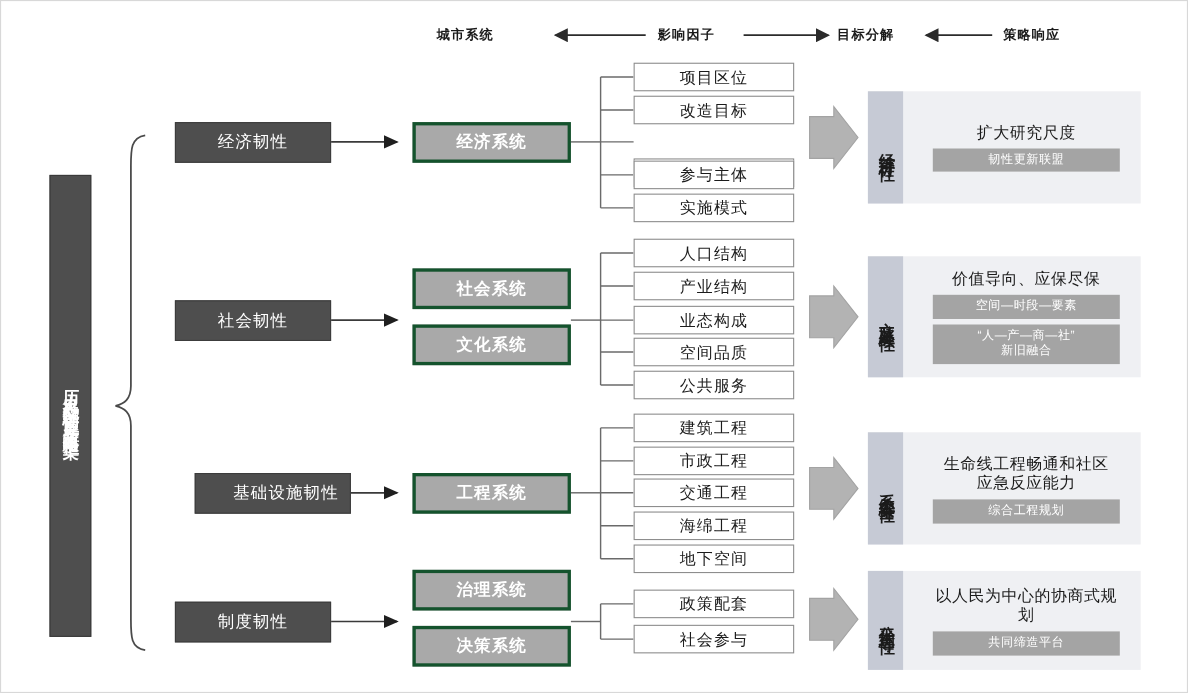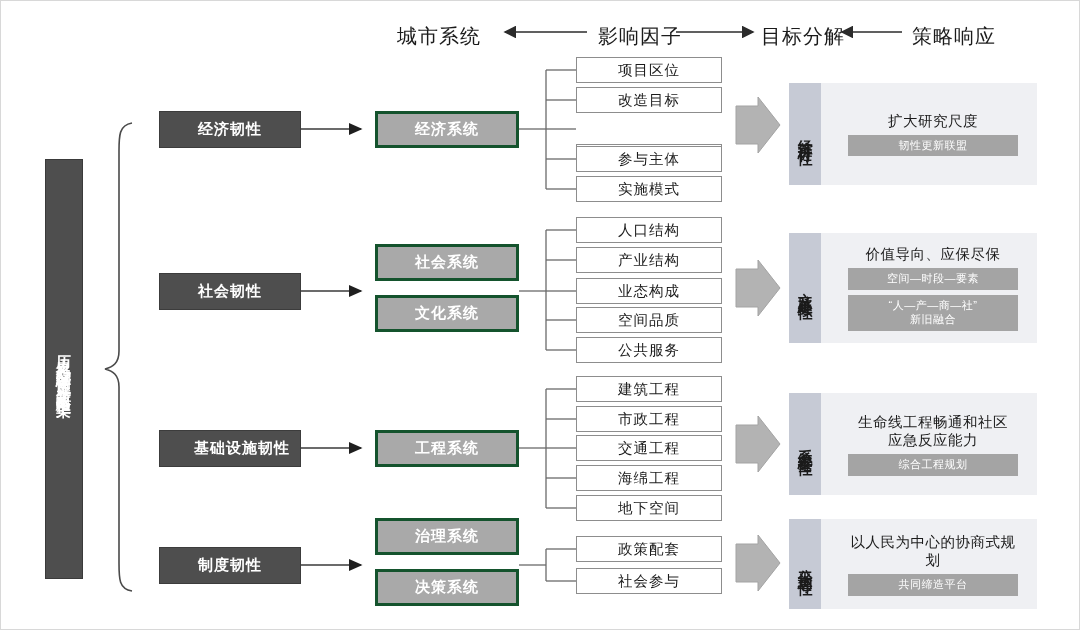--- a/index.html
+++ b/index.html
@@ -12,22 +12,22 @@
   #canvas {
     position: relative;
     width: 1080px; height: 630px;
     background: #ffffff;
     border: 1px solid #d8d8d8;
   }
 
   
   .hdr-label {
     position: absolute;
-    font-size: 20px;
-    font-weight: normal;
+    font-size: 12px;
+    font-weight: bold;
     color: #1b1b1b;
     white-space: nowrap;
     letter-spacing: 1px;
   }
   .hdr-svg { position: absolute; left: 0; top: 0; }
 
   
   .vtitle {
     position: absolute;
     background: #4e4e4e;
@@ -43,21 +43,21 @@
     line-height: 1;
     border: 1px solid #3a3a3a;
   }
 
   
   .dimbox {
     position: absolute;
     background: #4e4e4e;
     color: #ffffff;
     font-size: 15px;
-    font-weight: bold;
+    font-weight: normal;
     display: flex;
     align-items: center;
     justify-content: center;
     letter-spacing: 1px;
     border: 1px solid #3c3c3c;
   }
 
   
   .sysbox {
     position: absolute;
@@ -210,21 +210,21 @@
     <line x1="545" y1="580" x2="575" y2="580" stroke="#6a6a6a" stroke-width="1.3"></line>
 
     <path d="M735,105 L757,105 L757,96 L779,124 L757,152 L757,143 L735,143 z" fill="#b3b3b3" stroke="#a3a3a3" stroke-width="1"></path>
     <path d="M735,268 L757,268 L757,259 L779,287 L757,315 L757,306 L735,306 z" fill="#b3b3b3" stroke="#a3a3a3" stroke-width="1"></path>
     <path d="M735,424 L757,424 L757,415 L779,443 L757,471 L757,462 L735,462 z" fill="#b3b3b3" stroke="#a3a3a3" stroke-width="1"></path>
     <path d="M735,543 L757,543 L757,534 L779,562 L757,590 L757,581 L735,581 z" fill="#b3b3b3" stroke="#a3a3a3" stroke-width="1"></path>
   </svg>
 
   <div class="dimbox" style="left:158px; top:110px; width:142px; height:37px;">经济韧性</div>
   <div class="dimbox" style="left:158px; top:272px; width:142px; height:37px;">社会韧性</div>
-  <div class="dimbox" style="left:158px; top:429px; width:142px; height:37px;padding-left:24px;">基础设施韧性</div>
+  <div class="dimbox" style="left:176px; top:429px; width:142px; height:37px;padding-left:24px;">基础设施韧性</div>
   <div class="dimbox" style="left:158px; top:546px; width:142px; height:37px;">制度韧性</div>
 
   <div class="sysbox" style="left:374px; top:110px; width:144px; height:37px;">经济系统</div>
 
   <div class="sysbox" style="left:374px; top:243px; width:144px; height:37px;">社会系统</div>
   <div class="sysbox" style="left:374px; top:294px; width:144px; height:37px;">文化系统</div>
 
   <div class="sysbox" style="left:374px; top:429px; width:144px; height:37px;">工程系统</div>
 
   <div class="sysbox" style="left:374px; top:517px; width:144px; height:37px;">治理系统</div>

